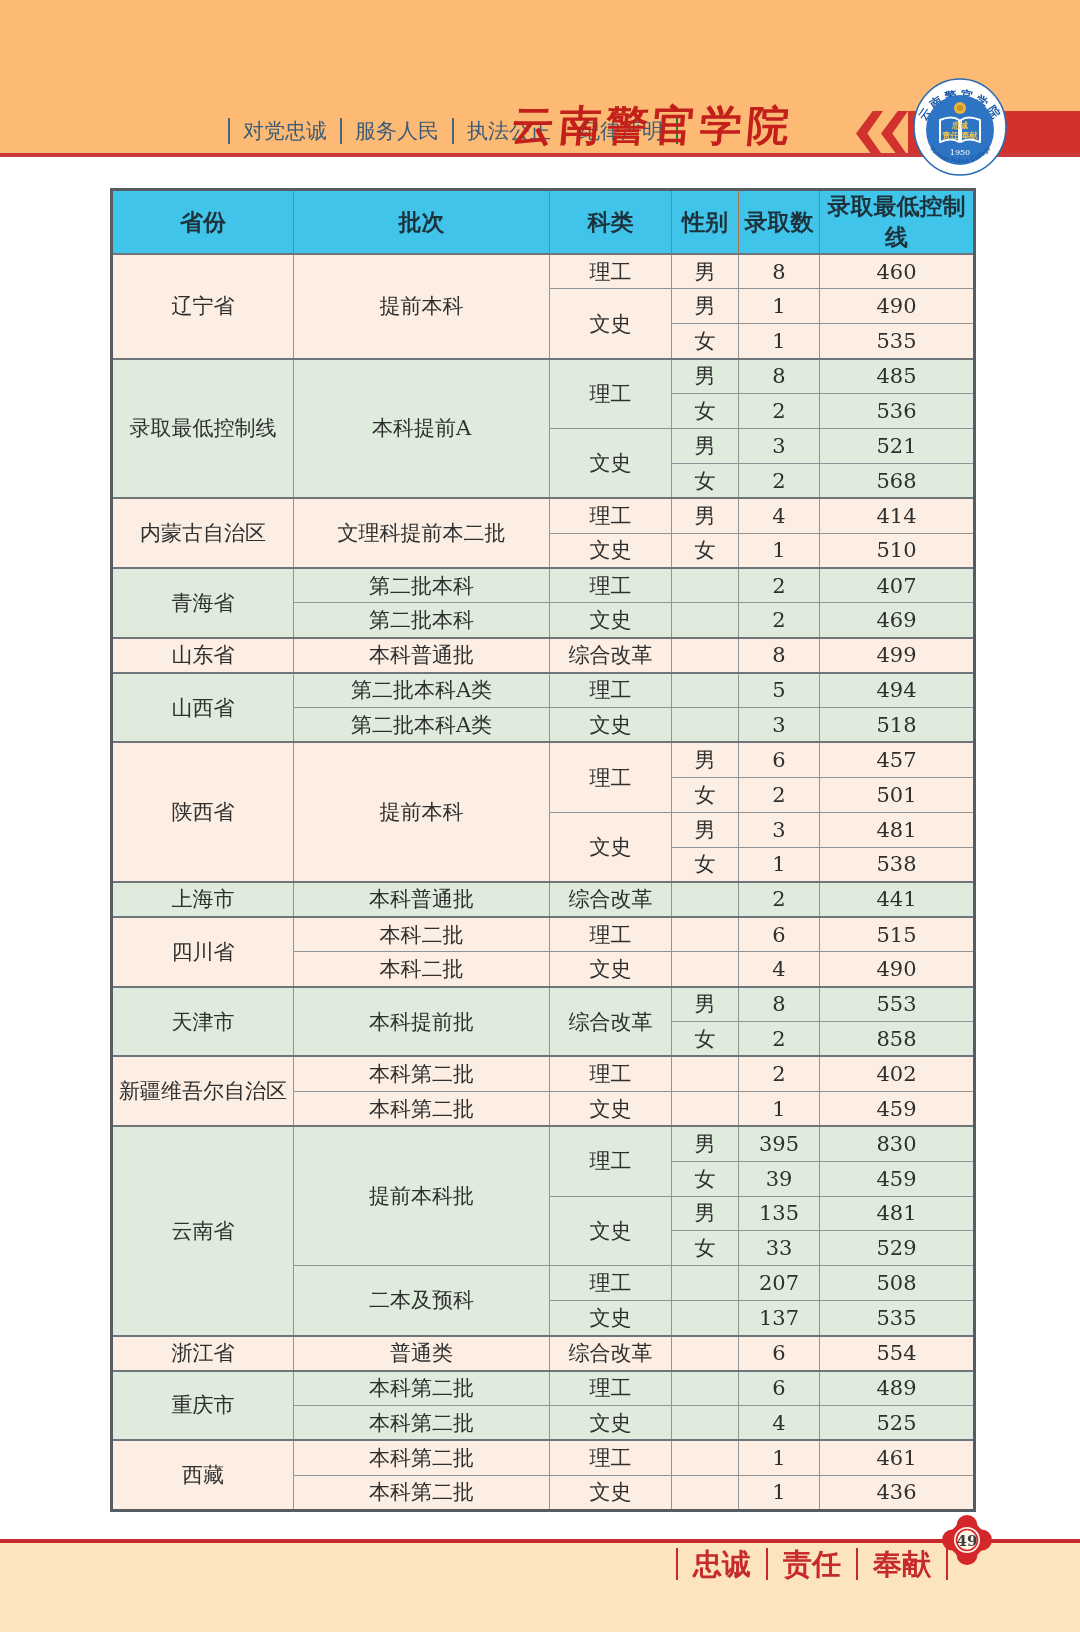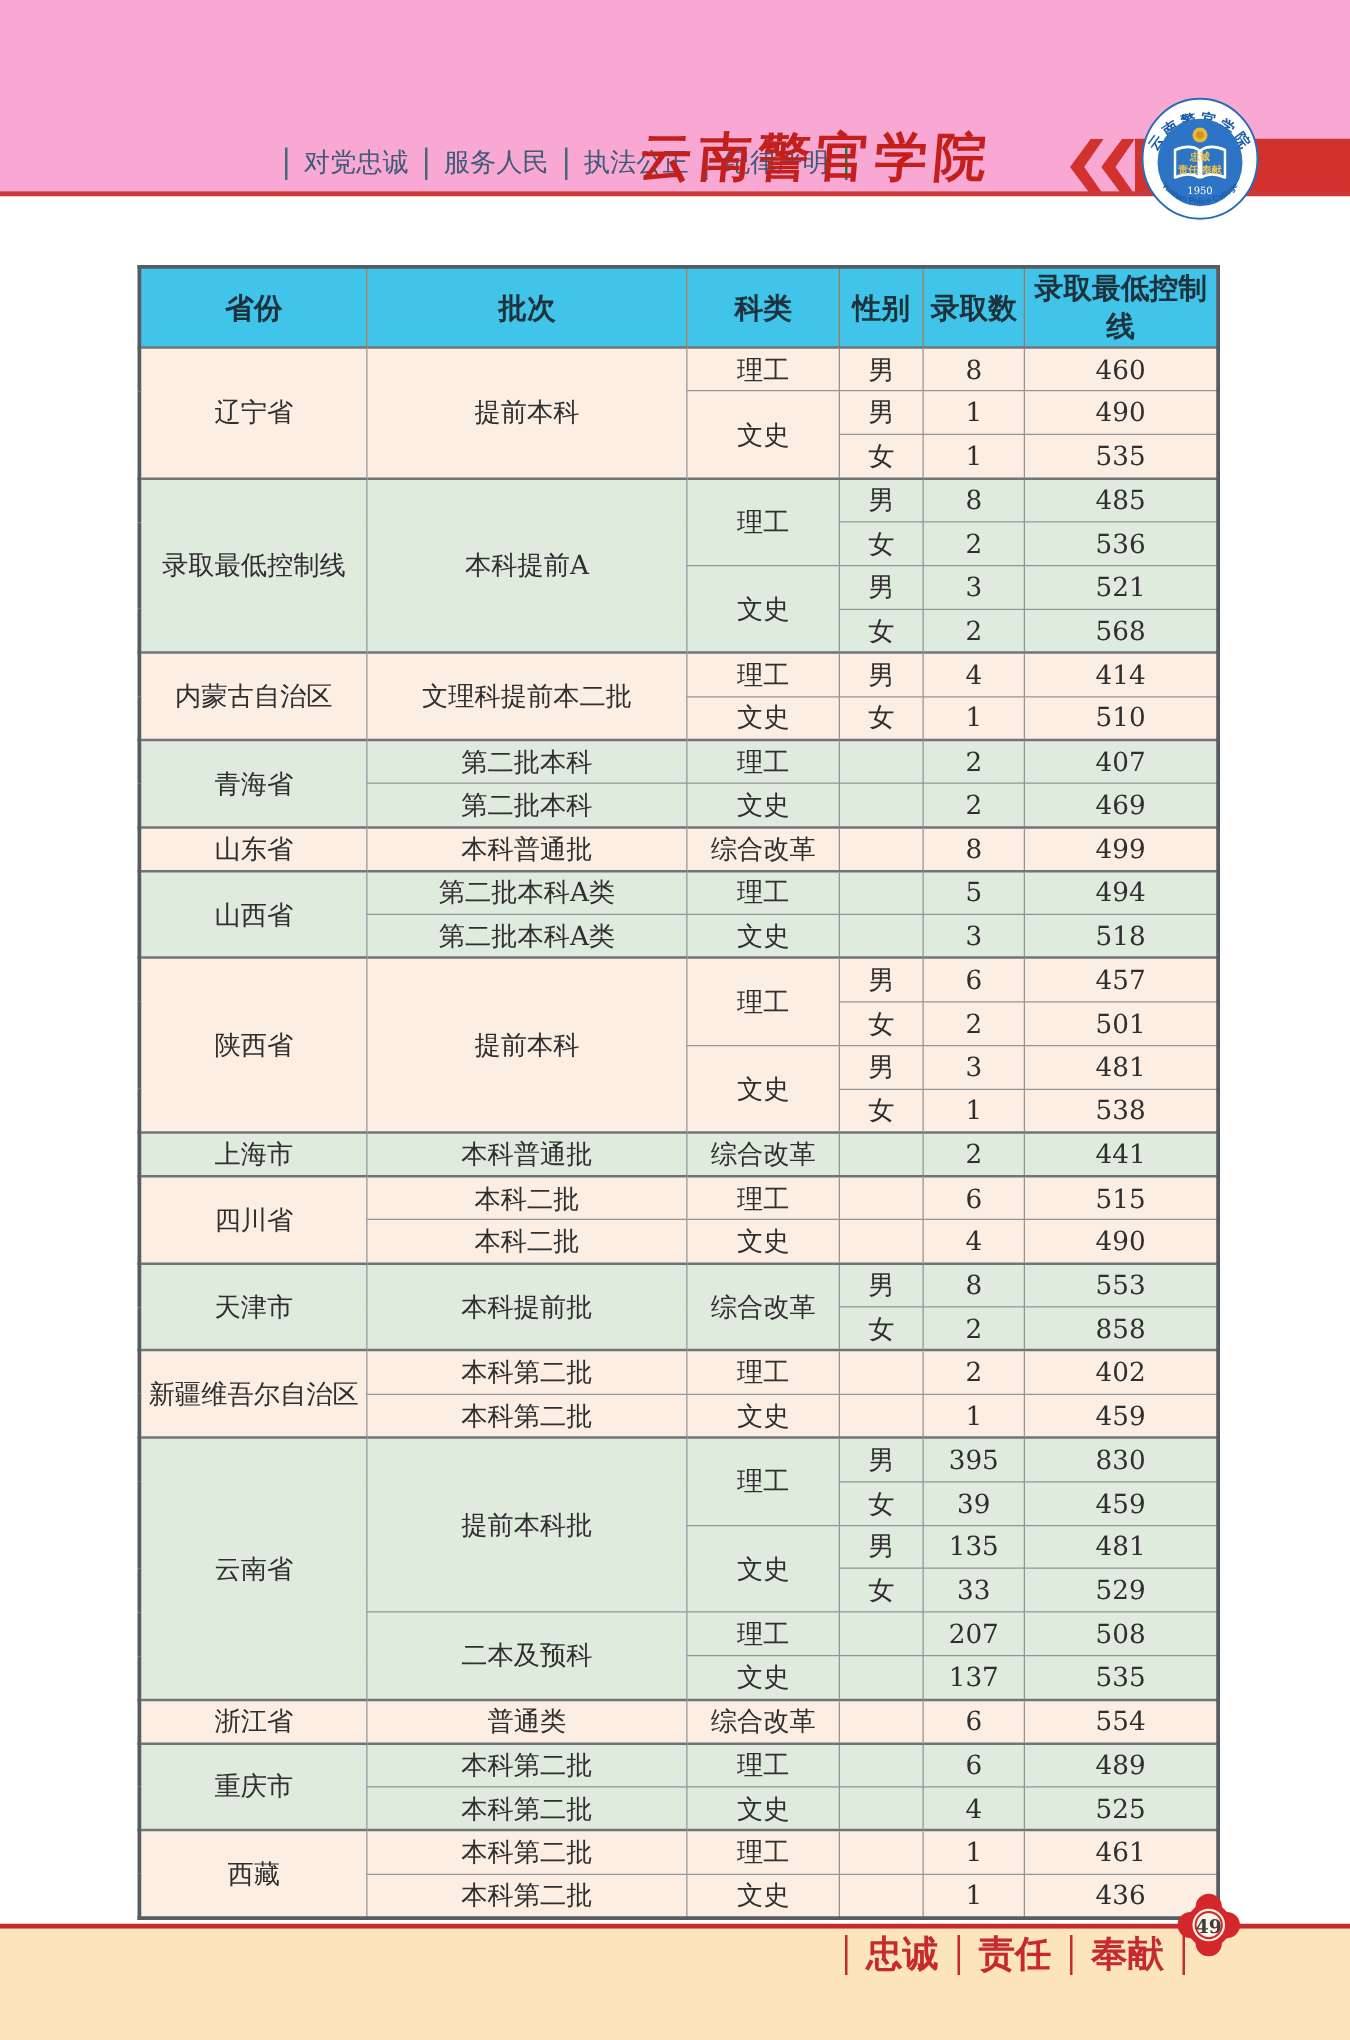--- a/index.html
+++ b/index.html
@@ -1,38 +1,38 @@
 <!DOCTYPE html>
 <html><head>
 <meta charset="utf-8">
 <style>
   html,body{margin:0;padding:0;}
   body{width:1080px;height:1632px;position:relative;background:#ffffff;
        font-family:"DejaVu Serif","Liberation Serif",serif;overflow:hidden;}
 
   
-  .top-band{position:absolute;left:0;top:0;width:1080px;height:153px;background:#f9a8d4;}
+  .top-band{position:absolute;left:0;top:0;width:1080px;height:153px;background:#fdba74;}
   .top-redline{position:absolute;left:0;top:153px;width:1080px;height:4px;background:#cb3a3a;}
   .slogans{position:absolute;left:228px;top:116px;display:flex;align-items:center;height:30px;
            font-family:"Liberation Sans","DejaVu Sans",sans-serif;font-size:21px;font-weight:500;color:#3d5b77;}
   .slogans span{padding:0 13px;border-left:2px solid #4a667f;line-height:26px;white-space:nowrap;}
   .slogans span:last-child{border-right:2px solid #15803d;}
   .school-title{position:absolute;left:512px;top:98px;font-size:42px;font-weight:bold;
                 color:#c3201c;letter-spacing:5px;transform:skewX(-5deg);
                 font-family:"DejaVu Serif","Liberation Serif",serif;white-space:nowrap;}
   .red-band{position:absolute;left:908px;top:111px;right:0;height:45px;background:#d1322e;}
   .chev{position:absolute;top:111px;width:27px;height:45px;background:#d1322e;
         clip-path:polygon(100% 0,62% 0,0 50%,62% 100%,100% 100%,42% 50%);}
   .chev1{left:856px;}
   .chev2{left:881px;}
   .badge{position:absolute;left:912px;top:76px;width:96px;height:102px;}
 
   
   table.adm{position:absolute;left:110px;top:188px;width:863px;border-collapse:collapse;
-            table-layout:fixed;border:3px solid #565c61;margin-top:24px;}
+            table-layout:fixed;border:3px solid #565c61;}
   table.adm th{background:#41c4ea;height:42px;font-family:"Liberation Sans","DejaVu Sans",sans-serif;
                font-size:23px;font-weight:700;color:#1c333d;border:1px solid #ad7250;
                text-align:center;padding:0;}
   table.adm td{border:1px solid #909496;text-align:center;font-size:21px;color:#2f2f2f;
                padding:0;line-height:1.05;}
   table.adm tr{height:34.9px;}
   tr.grp td{border-top:2px solid #6f7578;}
   tr.pink td{background:#fceee3;}
   tr.green td{background:#dfecdd;}
 

